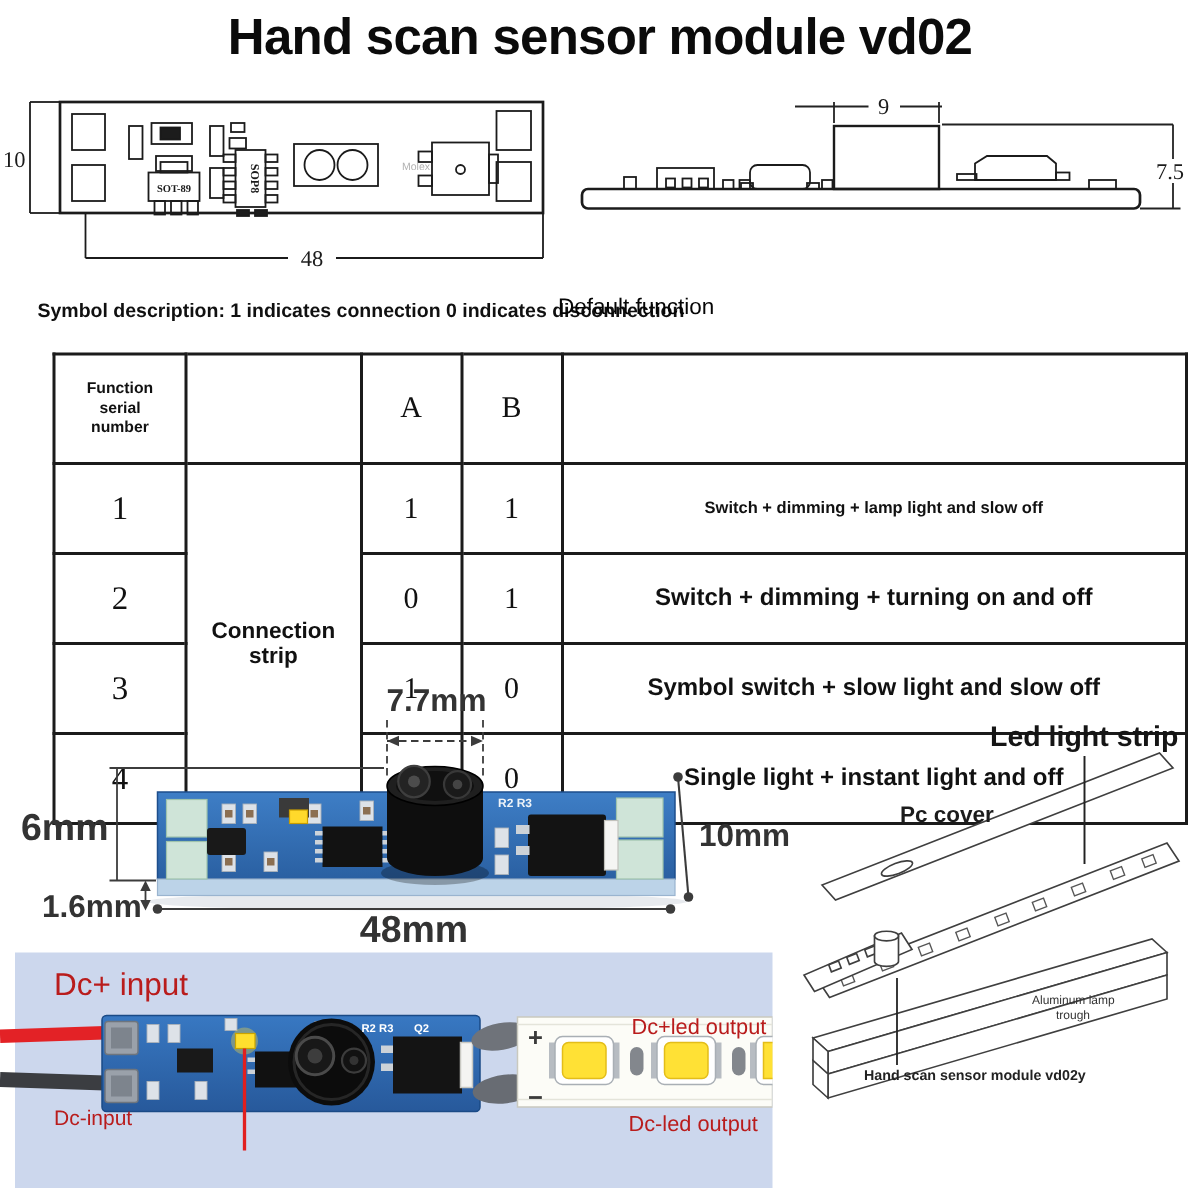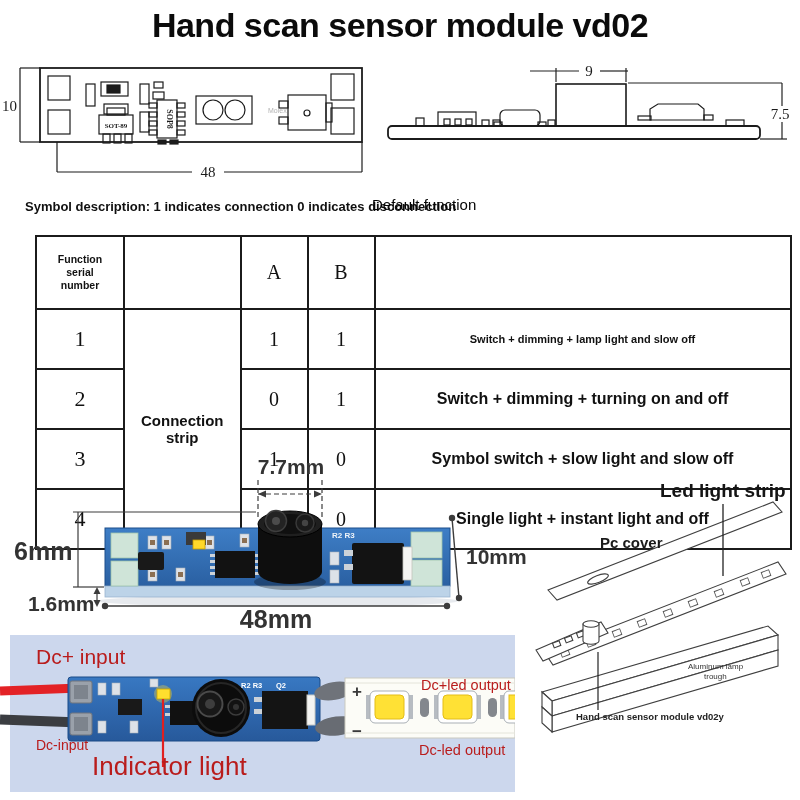--- a/index.html
+++ b/index.html
@@ -382,15 +382,14 @@
     </g>
     <text x="352" y="62" font-size="17" font-weight="700" fill="#3a3a3a">+</text>
     <text x="352" y="102" font-size="17" font-weight="700" fill="#3a3a3a">−</text>
     <line x1="163" y1="64" x2="163" y2="132" stroke="#e11f1f" stroke-width="2.2"></line>
   </svg>
 
   <div class="abs wlabel lbl-dcplus">Dc+ input</div>
   <div class="abs wlabel lbl-dcplusout">Dc+led output</div>
   <div class="abs wlabel lbl-dcminus">Dc-input</div>
   <div class="abs wlabel lbl-dcminusout">Dc-led output</div>
-  <div class="abs wlabel lbl-indicator">Indicator light</div>
 
 </div>
 
 </body></html>

